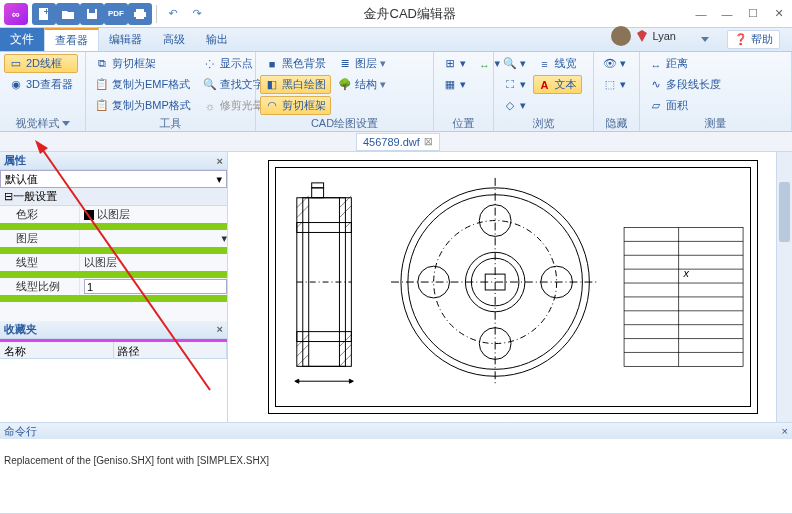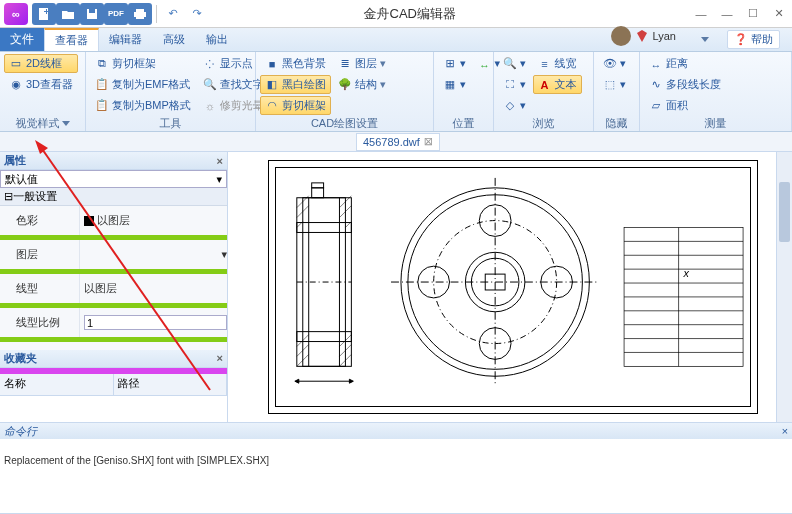--- a/index.html
+++ b/index.html
@@ -37,39 +37,39 @@
 .doc-tab-row { height: 20px; background: #f0f4fa; border-bottom: 1px solid #c9d9ee; display: flex; align-items: center; padding-left: 4px; justify-content: center; }
 .doc-tab { height: 18px; background: #fff; border: 1px solid #c9d9ee; padding: 0 6px; display: flex; align-items: center; gap: 4px; color: #2a5a9e; }
 .doc-close { color: #999; cursor: pointer; }
 
 .workspace { display: flex; height: 270px; }
 .left-panel { width: 228px; background: #f6f8fb; border-right: 1px solid #c9d9ee; display: flex; flex-direction: column; }
 .panel-title { height: 18px; background: linear-gradient(#eaf2fb,#d8e6f5); border-bottom: 1px solid #c9d9ee; padding: 0 4px; display: flex; align-items: center; color: #2a5a9e; font-weight: bold; }
 .panel-title .x { margin-left: auto; color: #666; cursor: pointer; }
 .combo { width: 100%; height: 18px; border: 1px solid #aac; background: #fff; padding: 0 4px; display: flex; align-items: center; justify-content: space-between; }
 .section-hdr { height: 18px; background: #e8eef7; border-bottom: 1px solid #d0dae8; padding: 0 4px; display: flex; align-items: center; }
-.prop-row { height: 34px; display: flex; border-bottom: 5px solid #84cc16; }
+.prop-row { height: 24px; display: flex; border-bottom: 7px solid #84cc16; }
 .prop-name { width: 80px; padding-left: 16px; color: #333; border-right: 1px solid #e0e6ef; display: flex; align-items: center; }
 .prop-val { flex: 1; padding-left: 4px; display: flex; align-items: center; color: #333; gap: 3px; }
 .prop-val input { border: 1px solid #aac; width: 100%; height: 15px; padding: 0 2px; }
 .blacksq { width: 10px; height: 10px; background: #000; }
-.fav-hdr { height: 28px; display: flex; border-bottom: 1px solid #c9d9ee; border-top: 6px solid #d946ef; background: #eef3fa; }
+.fav-hdr { height: 20px; display: flex; border-bottom: 1px solid #c9d9ee; border-top: 3px solid #d946ef; background: #eef3fa; }
 .fav-hdr div { flex: 1; padding: 2px 4px; border-right: 1px solid #c9d9ee; }
 
 .canvas-area { flex: 1; display: flex; }
 .canvas-wrap { flex: 1; position: relative; background: #fff; overflow: hidden; }
 .drawing { position: absolute; left: 40px; top: 8px; width: 490px; height: 254px; border: 1px solid #000; }
 .drawing-inner { position: absolute; left: 6px; top: 6px; right: 6px; bottom: 6px; border: 1px solid #000; }
 .vscroll { width: 16px; background: #e8eef7; border-left: 1px solid #c9d9ee; position: relative; }
 .vscroll-thumb { position: absolute; left: 2px; right: 2px; top: 30px; height: 60px; background: #b8c8dd; border-radius: 2px; }
 
 .red-arrow { position: absolute; pointer-events: none; }
 
 .cmd-section { border-top: 1px solid #c9d9ee; }
-.cmd-title { height: 16px; background: linear-gradient(#eaf2fb,#d8e6f5); padding: 0 4px; color: #2a5a9e; display: flex; align-items: center; justify-content: space-between; font-style: italic; }
+.cmd-title { height: 16px; background: linear-gradient(#eaf2fb,#d8e6f5); padding: 0 4px; color: #2a5a9e; display: flex; align-items: center; justify-content: space-between; }
 .cmd-log { height: 14px; padding: 16px 4px; color: #333; background: #fff; font-size: 10px; }
 .cmd-blank { height: 42px; background: #fff; }
 .cmd-input-row { height: 29px; display: flex; align-items: center; border-top: 1px solid #c9d9ee; border-bottom: 1px solid #c9d9ee; background: #f6f8fb; padding: 0 4px; }
 .cmd-input-row input { flex: 1; border: 1px solid #aac; height: 16px; margin-left: 4px; }
 .triangle-down { width: 0; height: 0; border-left: 4px solid transparent; border-right: 4px solid transparent; border-top: 5px solid #5a7aa5; }
 </style>
 </head>
 <body>
 
 <div class="titlebar">

